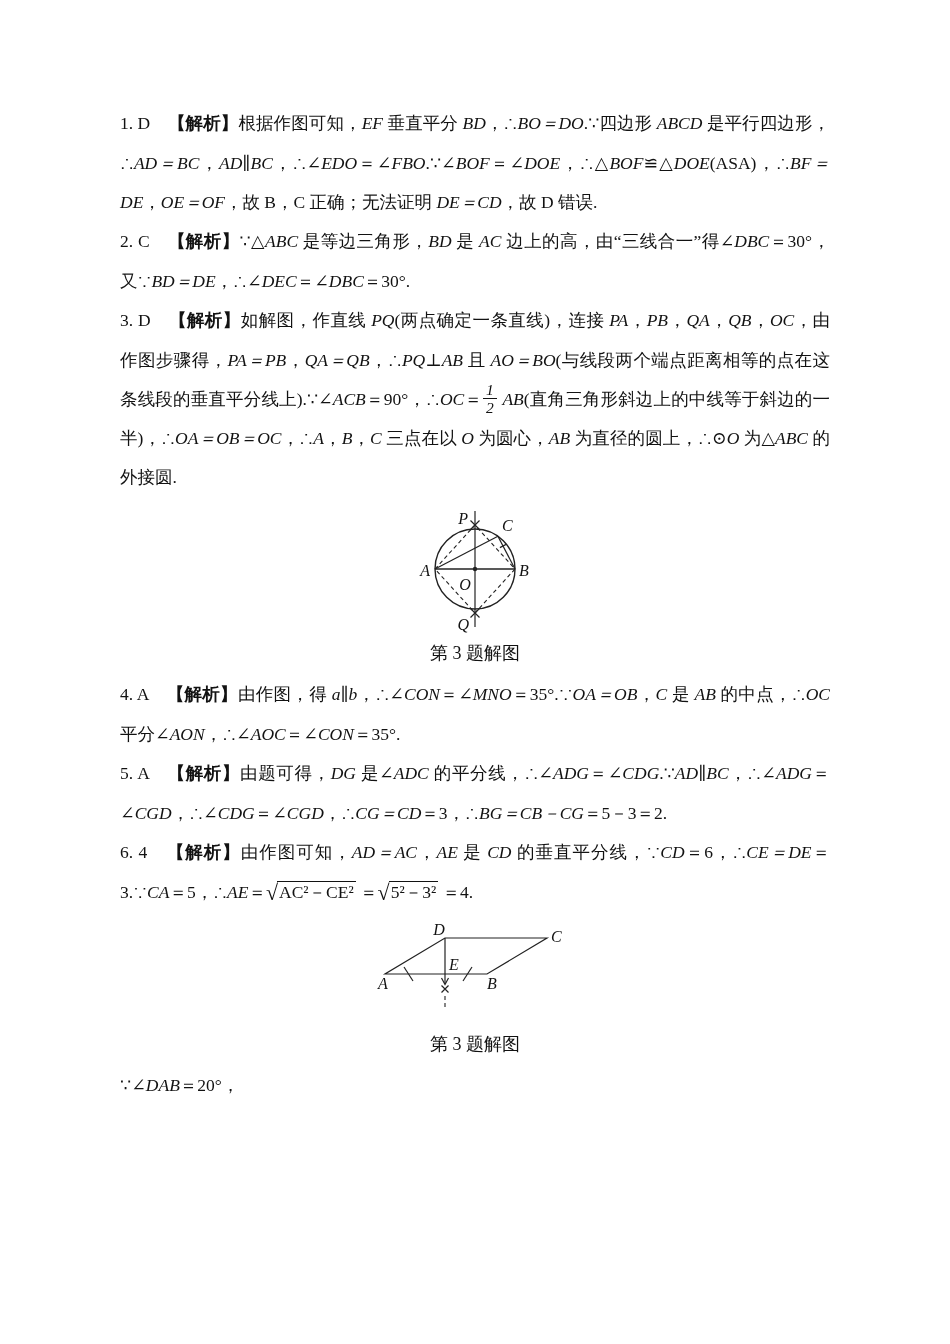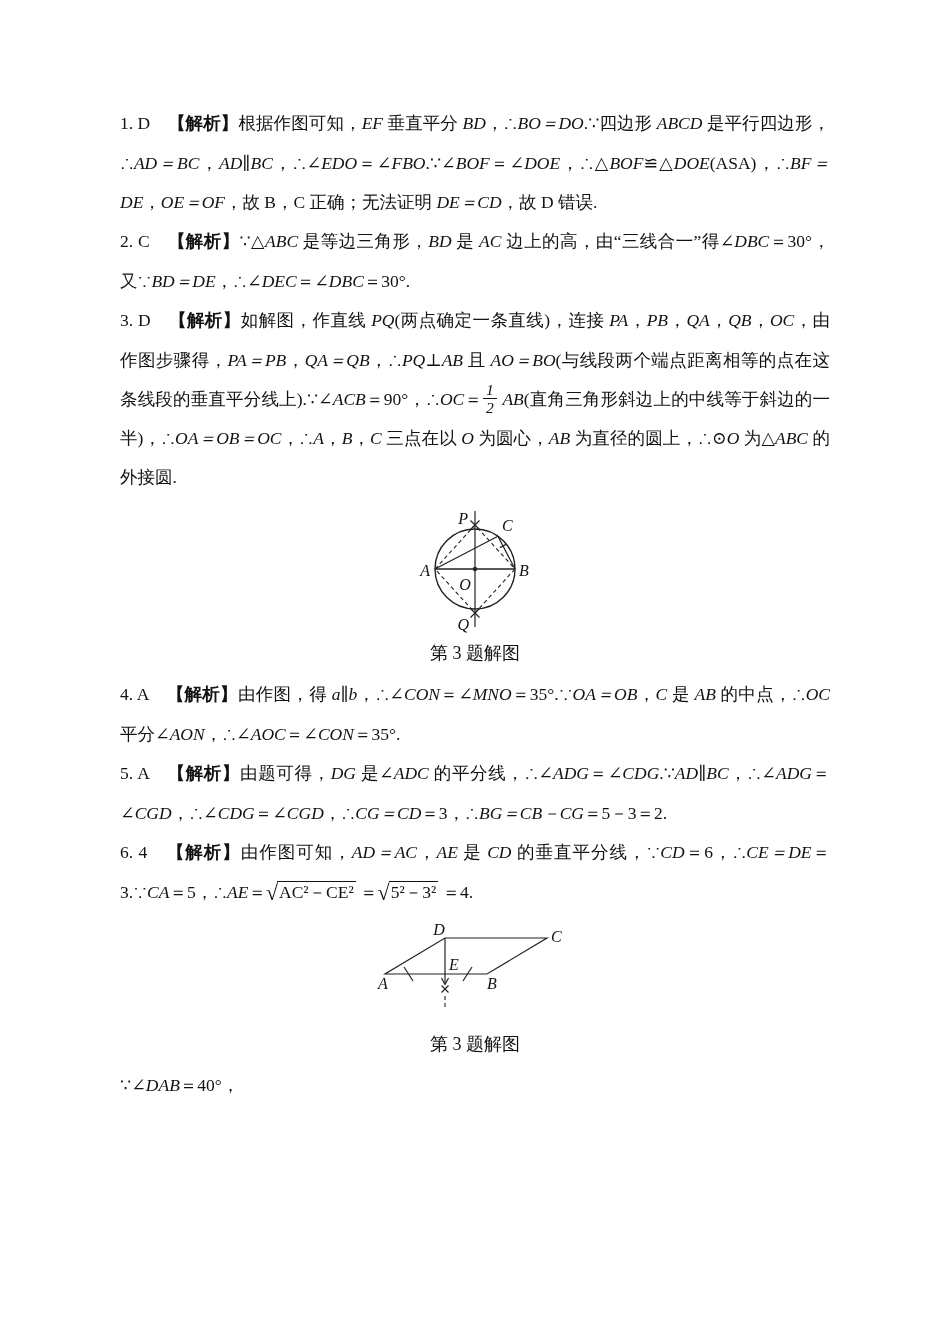--- a/index.html
+++ b/index.html
@@ -93,15 +93,15 @@
       <line class="thin" x1="88" y1="59" x2="97" y2="45"></line>
       <text x="64" y="13" text-anchor="middle">D</text>
       <text x="176" y="20" text-anchor="start">C</text>
       <text x="74" y="48" text-anchor="start">E</text>
       <text x="8" y="67" text-anchor="middle">A</text>
       <text x="117" y="67" text-anchor="middle">B</text>
     </svg>
     <figcaption class="caption">第 3 题解图</figcaption>
   </figure>
 
-  <p class="para p2b"><span>∵∠</span><span class="var">DAB</span><span>＝40°，</span></p>
+  <p class="para p2b"><span>∵∠</span><span class="var">DAB</span><span>＝20°，</span></p>
 
 </div>
 
 </body></html>

